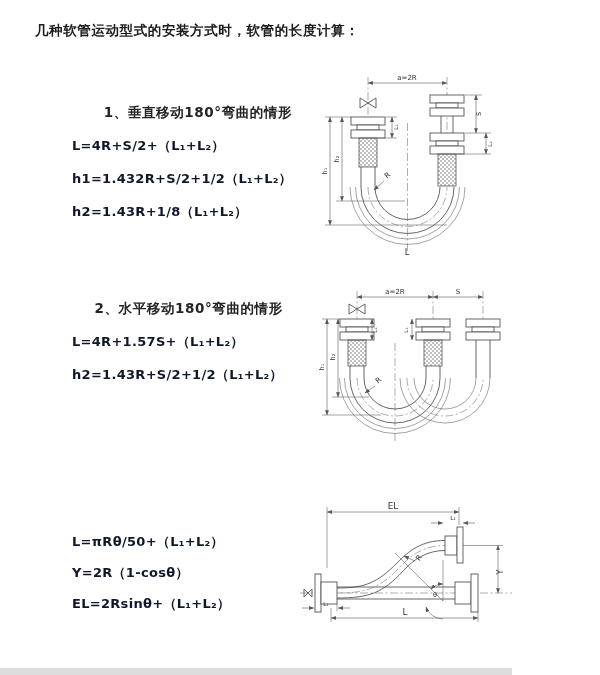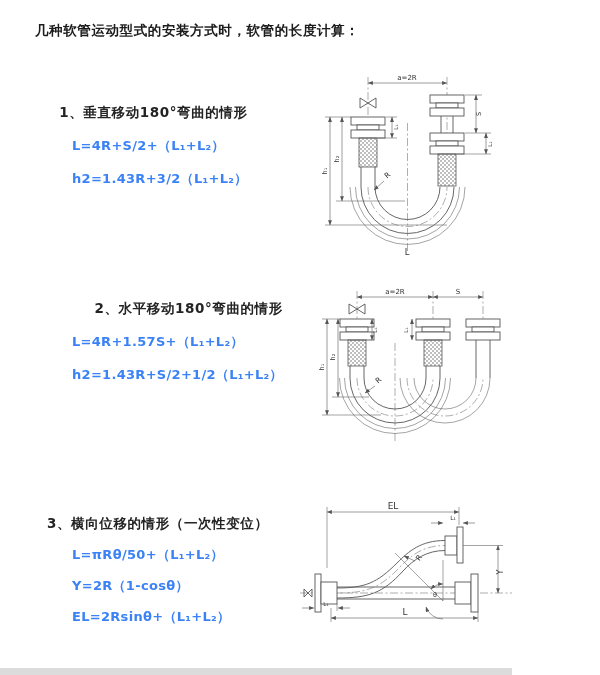--- a/index.html
+++ b/index.html
@@ -3,21 +3,21 @@
 <meta charset="utf-8">
 <style>
   html,body{margin:0;padding:0;background:#fff;}
   .page{position:relative;width:512px;height:675px;background:#ffffff;overflow:hidden;
         font-family:"DejaVu Sans","Liberation Sans",sans-serif;}
   .title{position:absolute;left:35px;top:22px;font-size:13.5px;font-weight:600;
          letter-spacing:.6px;color:#1c1c1c;white-space:nowrap;}
   .sec{position:absolute;left:47px;color:#242424;}
   .sec .h{font-size:13.5px;font-weight:600;letter-spacing:.6px;white-space:nowrap;text-align:right;}
   .sec .f{font-size:13px;font-weight:600;letter-spacing:.3px;margin-left:25px;
-          margin-top:15px;white-space:nowrap;color:#3b82f6;}
+          margin-top:15px;white-space:nowrap;color:#0f172a;}
   .sec .f:first-of-type{margin-top:18px;}
   .s1{top:104px;} .s2{top:300px;} .s3{top:515px;}
   .s3 .f{margin-top:13px;}
   svg{position:absolute;}
   svg text{font-family:"DejaVu Sans","Liberation Sans",sans-serif;fill:#333;}
   .geo{stroke:#555;fill:none;stroke-width:0.9;}
   .fit{stroke:#555;fill:#fff;stroke-width:0.9;}
   .dim{stroke:#666;fill:none;stroke-width:0.65;}
   .cl{stroke:#777;fill:none;stroke-width:0.6;stroke-dasharray:8 2.5 2 2.5;}
   .thin{stroke:#666;fill:none;stroke-width:0.6;}
@@ -26,31 +26,31 @@
 </head>
 <body>
 
 <div class="page">
 
   <div class="title">几种软管运动型式的安装方式时，软管的长度计算：</div>
 
   <div class="sec s1">
     <div class="h">1、垂直移动180°弯曲的情形</div>
     <div class="f">L=4R+S/2+（L₁+L₂）</div>
-    <div class="f">h2=1.43R+3/2（L₁+L₂）</div>
+    <div class="f">h1=1.432R+S/2+1/2（L₁+L₂）</div>
+    <div class="f">h2=1.43R+1/8（L₁+L₂）</div>
   </div>
 
   <div class="sec s2">
     <div class="h">2、水平移动180°弯曲的情形</div>
     <div class="f">L=4R+1.57S+（L₁+L₂）</div>
     <div class="f">h2=1.43R+S/2+1/2（L₁+L₂）</div>
   </div>
 
   <div class="sec s3">
-    <div class="h">3、横向位移的情形（一次性变位）</div>
     <div class="f">L=πRθ/50+（L₁+L₂）</div>
     <div class="f">Y=2R（1-cosθ）</div>
     <div class="f">EL=2Rsinθ+（L₁+L₂）</div>
   </div>
 
   <svg style="left:305px;top:65px" width="295" height="200" viewBox="0 0 295 200">
     <defs>
       <pattern id="braidA" patternUnits="userSpaceOnUse" width="4" height="4">
         <path d="M0,0 L4,4 M4,0 L0,4" stroke="#8a8a8a" stroke-width="0.55"></path>
       </pattern>

